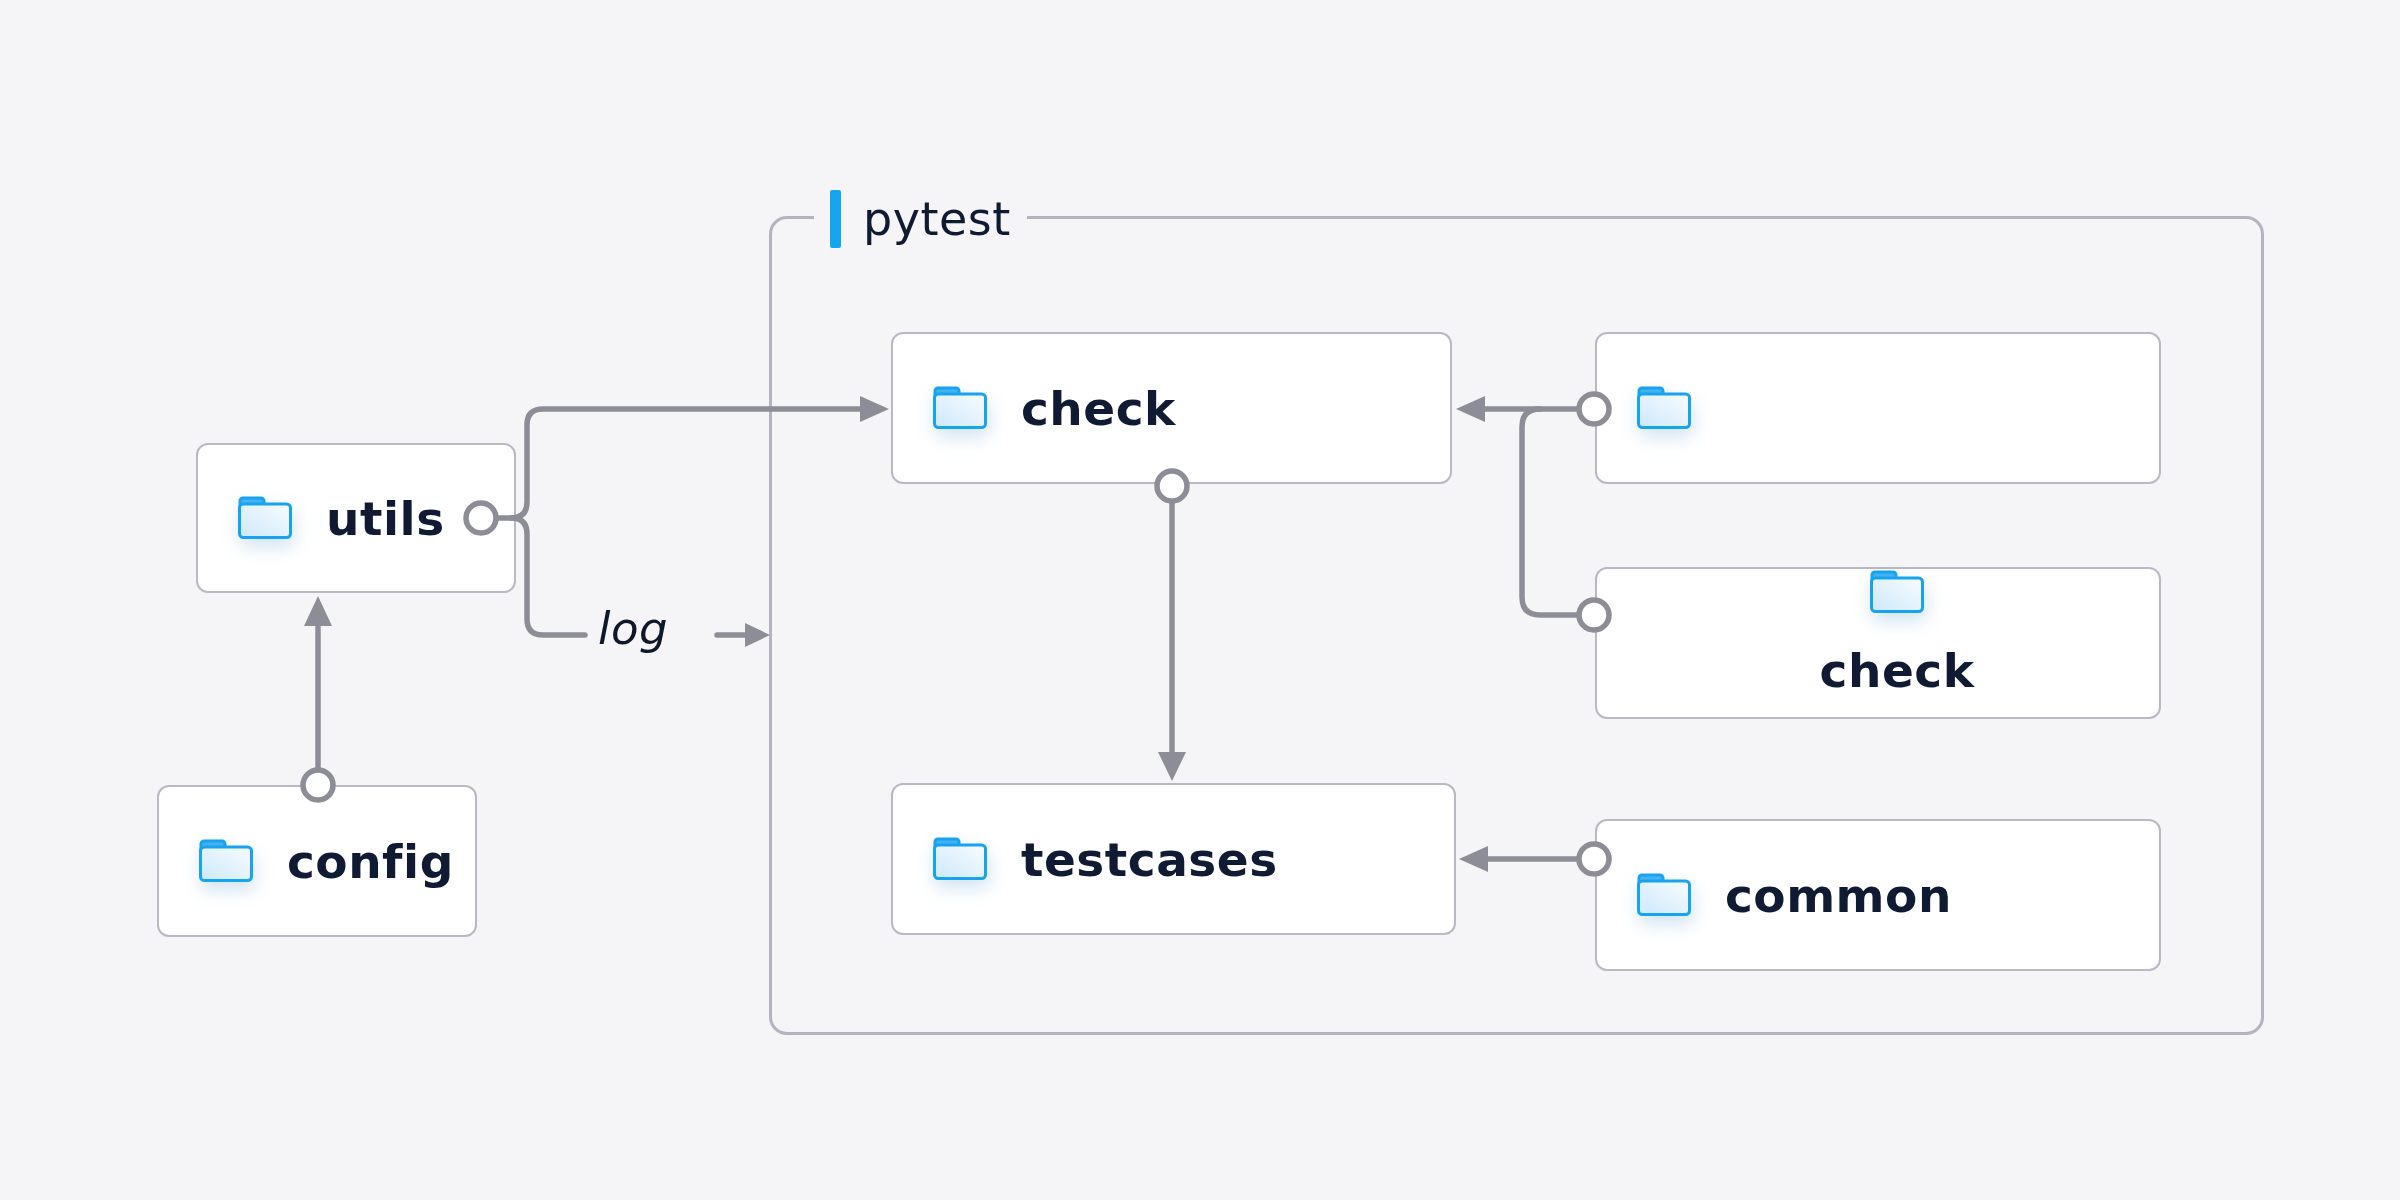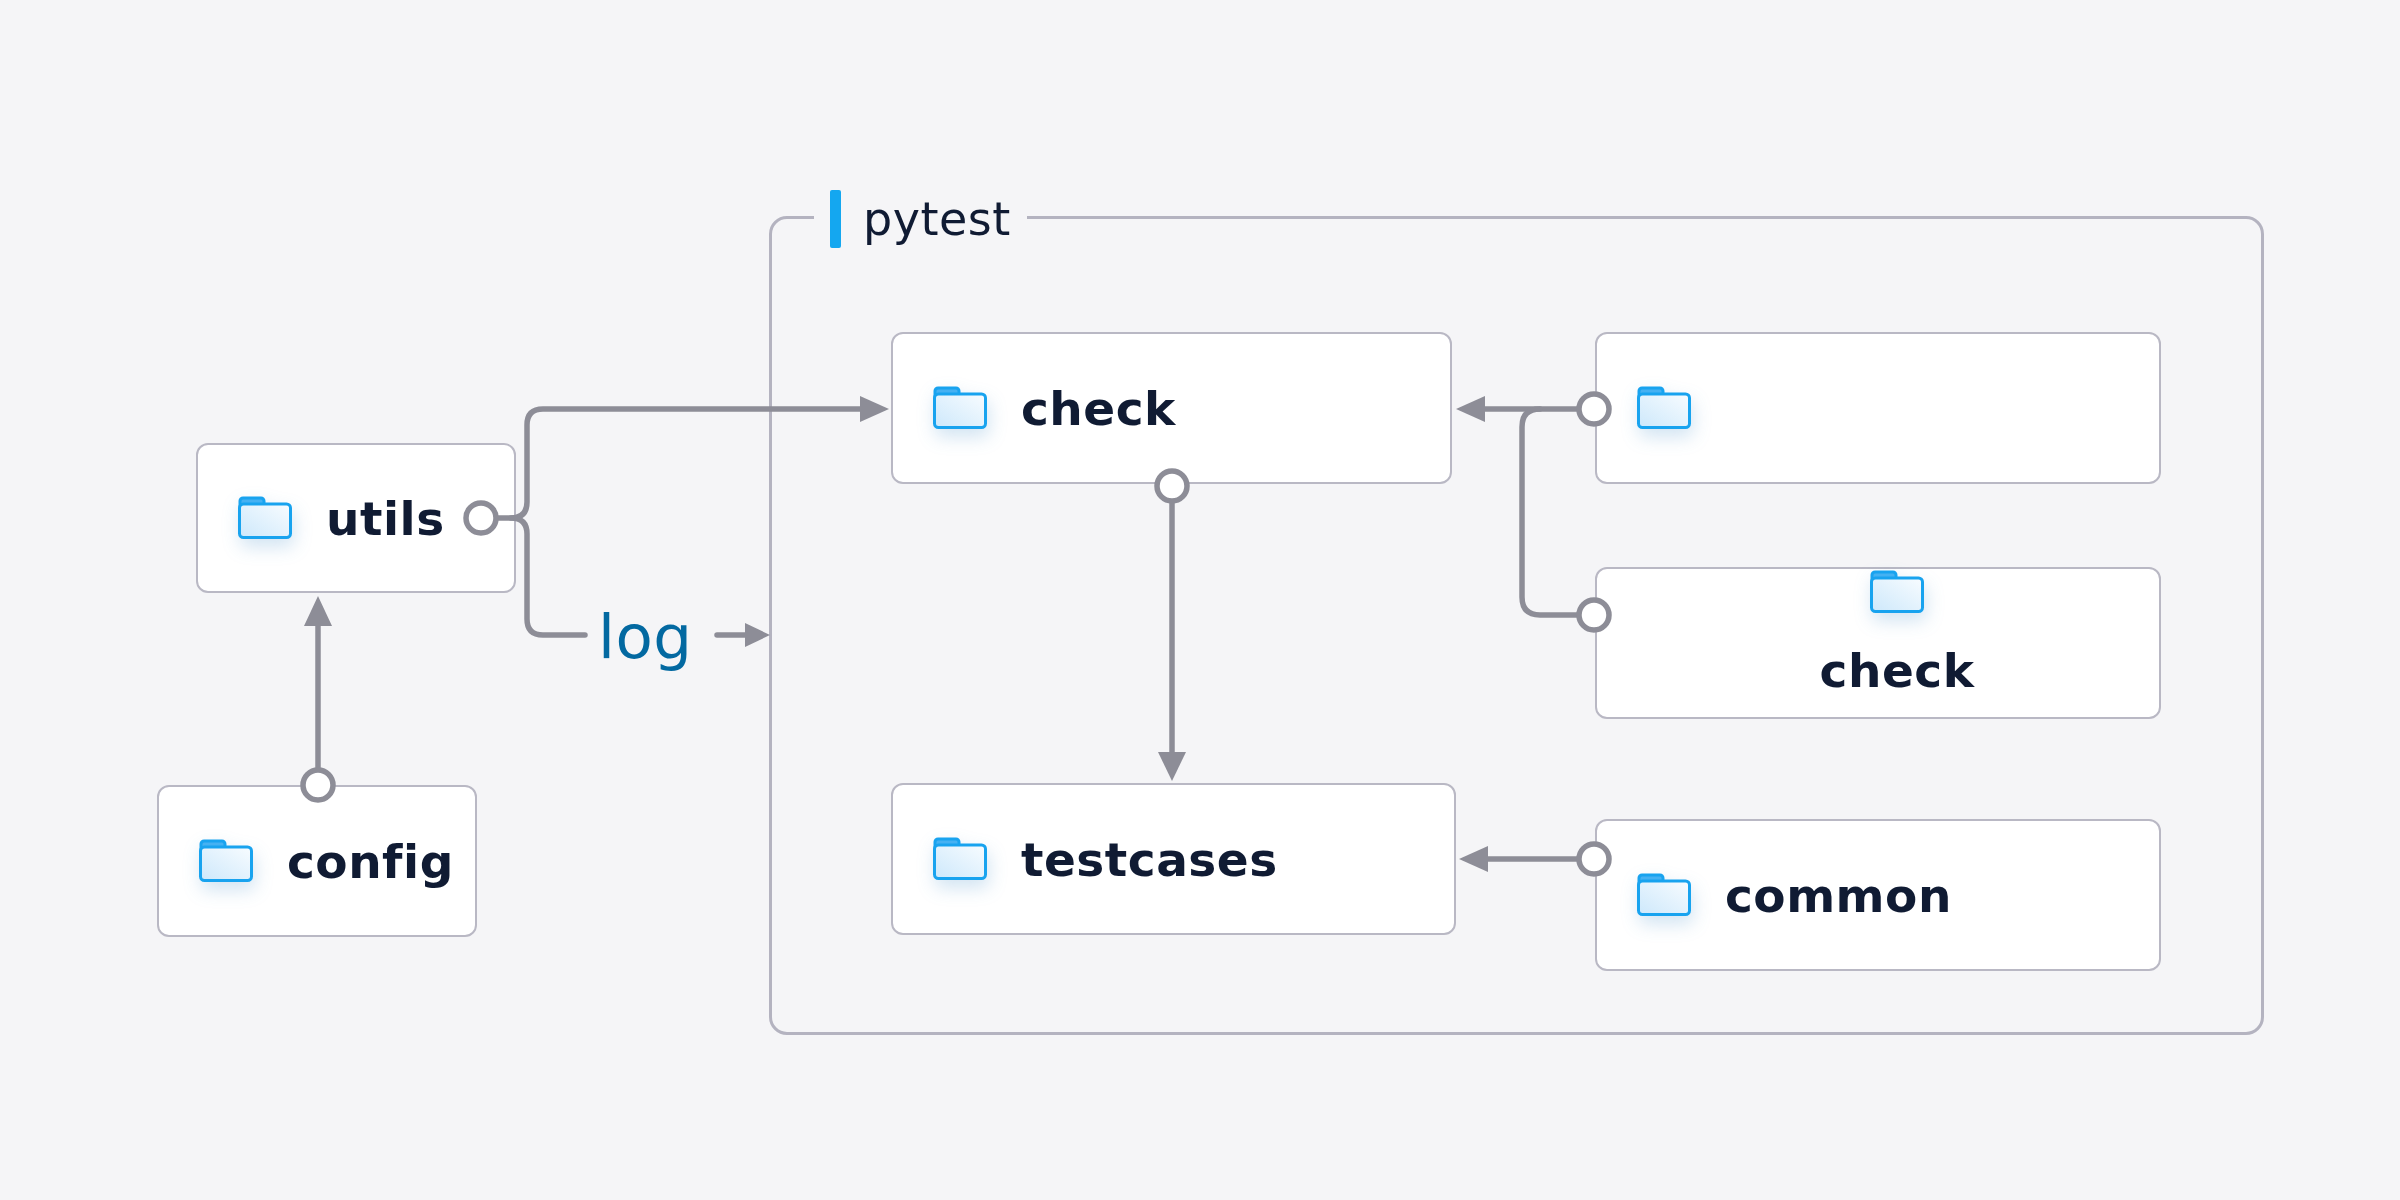--- a/index.html
+++ b/index.html
@@ -50,22 +50,22 @@
   }
   .node .label{
     font-size:47px;font-weight:700;color:#101b33;
     letter-spacing:.5px;line-height:1;
   }
   .folder{display:inline-flex;filter:drop-shadow(2px 8px 9px rgba(30,120,190,.20));}
 
   
   .edge-label{
     position:absolute;
-    font-size:61px;font-weight:500;color:#0369a1;
-    line-height:1;letter-spacing:.5px;
+    font-size:45px;font-weight:500;color:#0f172a;
+    line-height:1;letter-spacing:.5px;font-style:italic;
   }
 </style>
 </head>
 <body>
 
 <svg width="0" height="0" style="position:absolute" aria-hidden="true">
   <defs>
     <linearGradient id="fg" x1="0" y1="1" x2="1" y2="0">
       <stop offset="0" stop-color="#cde8fb"></stop>
       <stop offset="1" stop-color="#f8fcff"></stop>

